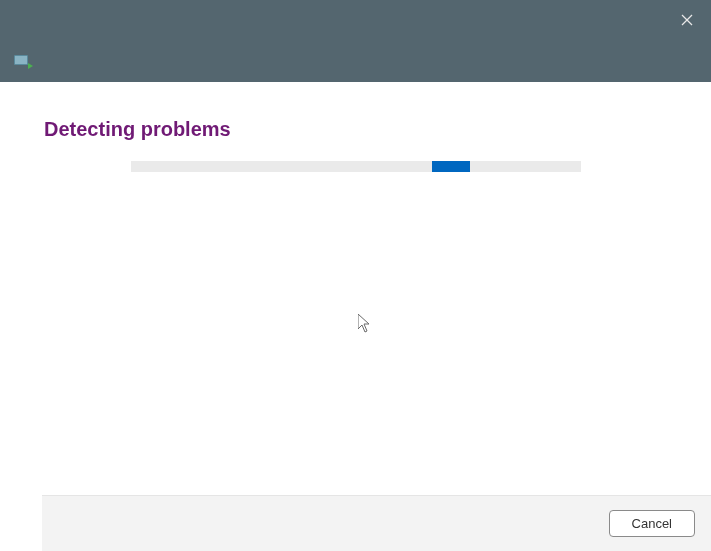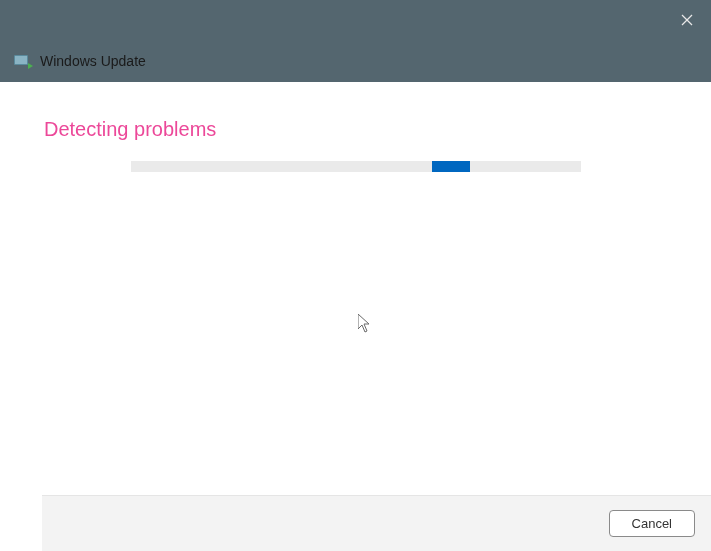--- a/index.html
+++ b/index.html
@@ -68,23 +68,23 @@
       border-left: 5px solid #4caf50;
       border-top: 3px solid transparent;
       border-bottom: 3px solid transparent;
     }
     .content {
       flex: 1;
       padding: 36px 44px 0 44px;
       background: #ffffff;
     }
     .heading {
-      color: #ec4899;
+      color: #701a75;
       font-size: 20px;
-      font-weight: 400;
+      font-weight: 700;
       margin-bottom: 20px;
     }
     .status-text {
       color: #333333;
       font-size: 14px;
       margin-bottom: 36px;
     }
     .progress-wrap {
       display: flex;
       justify-content: center;
@@ -141,21 +141,20 @@
       <line x1="11" y1="1" x2="1" y2="11" stroke="#e8e8e8" stroke-width="1.3"></line>
     </svg>
   </div>
 </div>
 
 <div class="header">
   <div class="header-icon">
     <div class="mon"></div>
     <div class="arr"></div>
   </div>
-  <span>Windows Update</span>
 </div>
 
 <div class="content">
   <h1 class="heading">Detecting problems</h1>
   <div class="progress-wrap">
     <div class="progress-track">
       <div class="progress-chunk"></div>
     </div>
   </div>
 </div>

